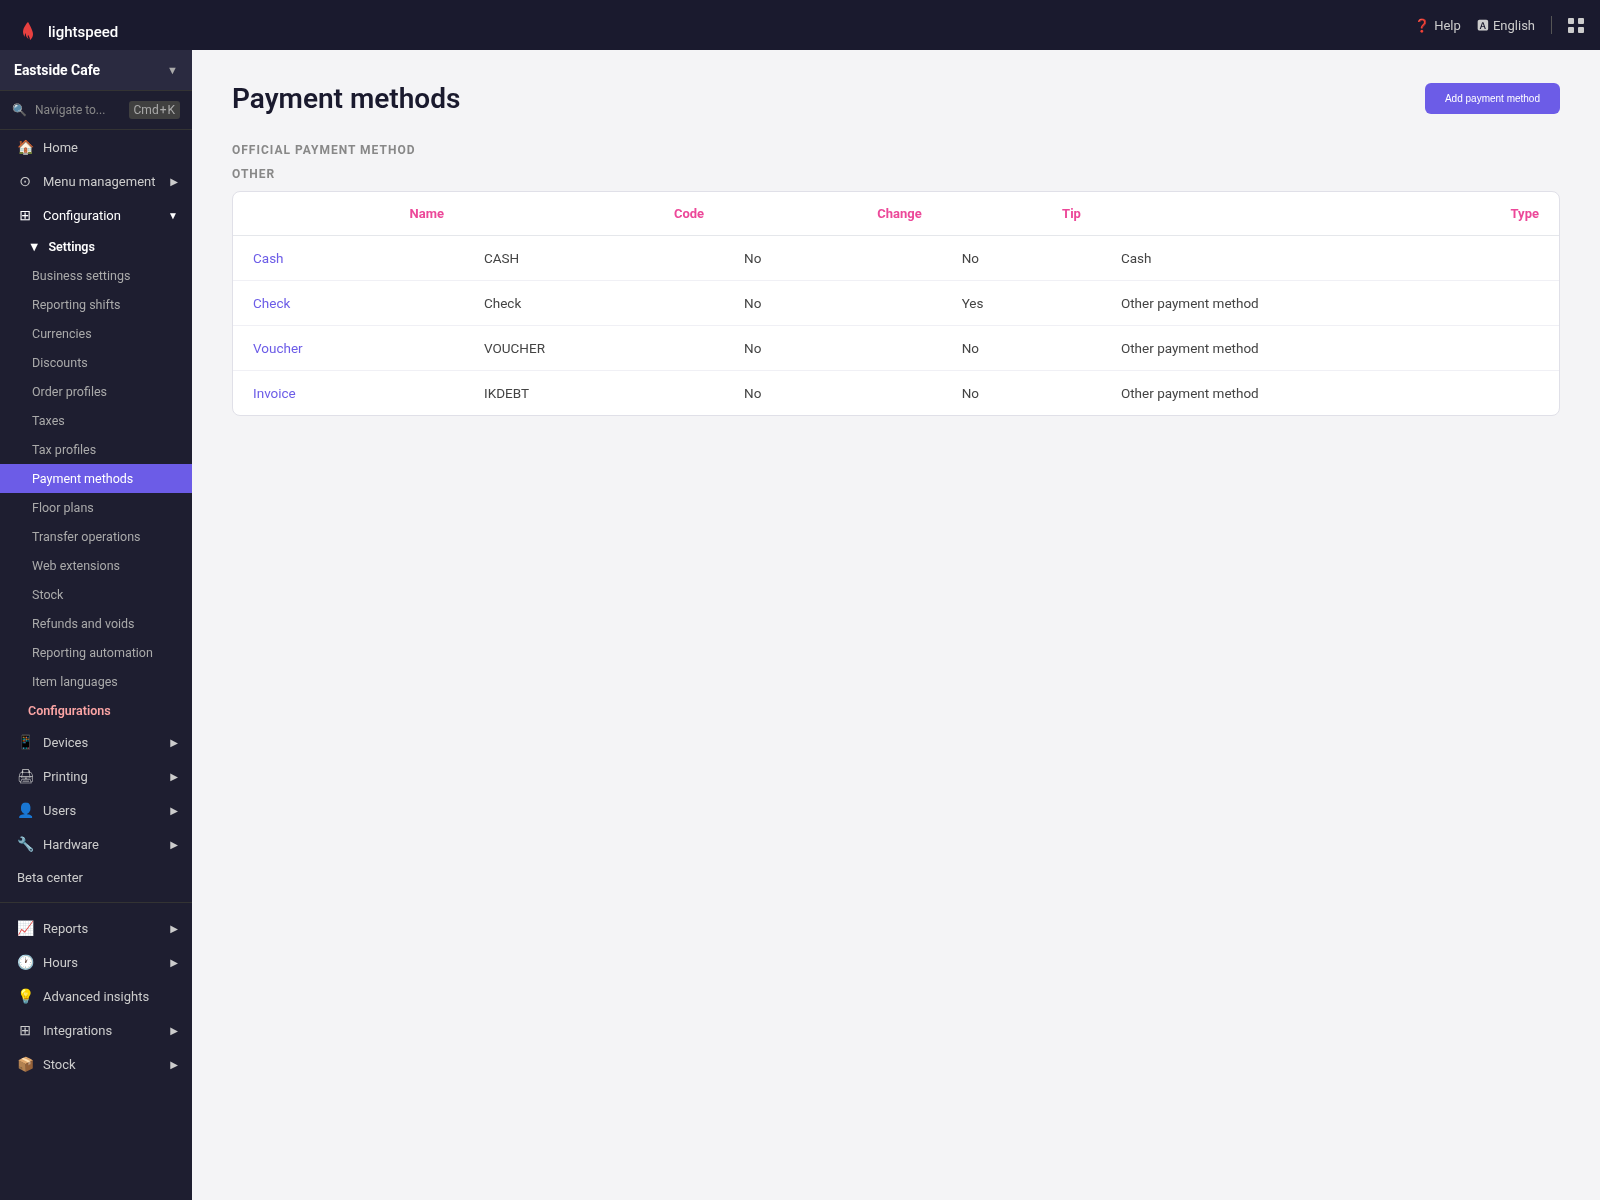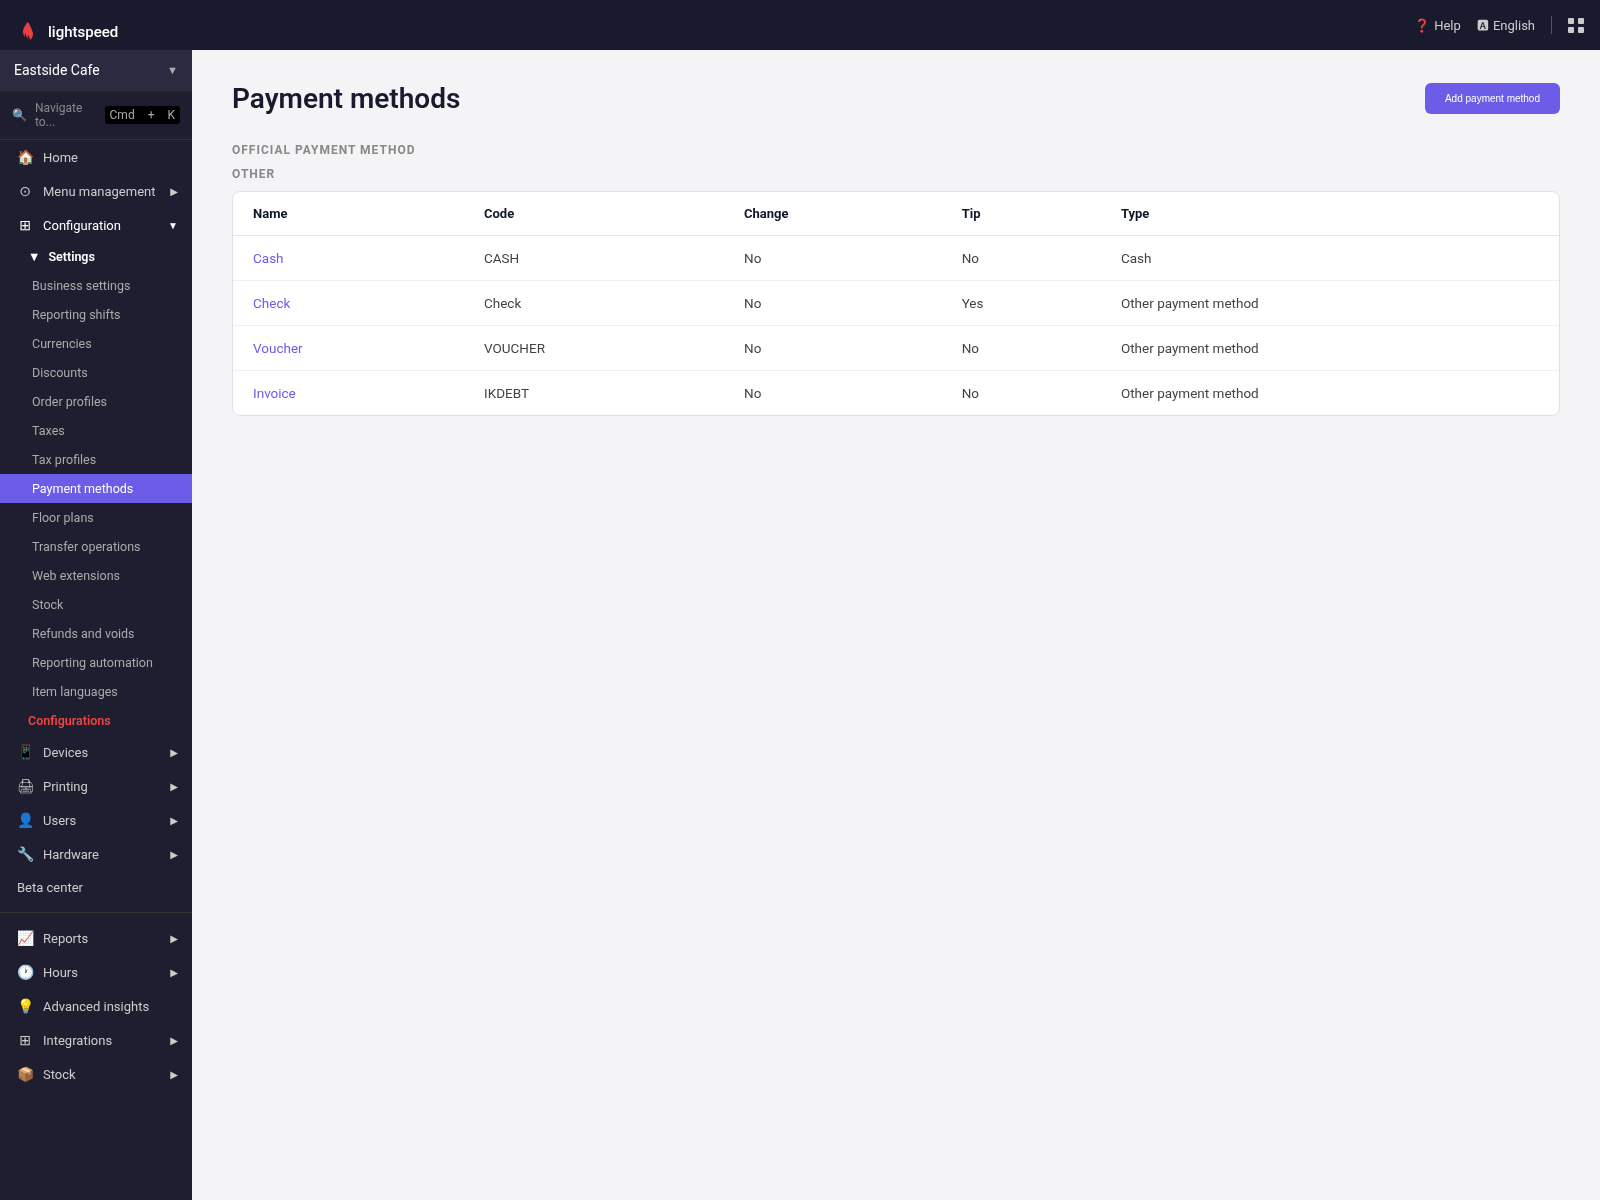--- a/index.html
+++ b/index.html
@@ -58,41 +58,41 @@
     }
     .sidebar-store {
       padding: 12px 14px;
       display: flex;
       align-items: center;
       justify-content: space-between;
       background: #2a2a40;
       cursor: pointer;
       border-bottom: 1px solid #333;
     }
-    .sidebar-store-name { color: white; font-size: 14px; font-weight: 400; }
+    .sidebar-store-name { color: white; font-size: 14px; font-weight: 700; }
     .sidebar-store-arrow { color: #aaa; font-size: 11px; }
 
     .sidebar-search {
       padding: 10px 12px;
       display: flex;
       align-items: center;
       gap: 8px;
       border-bottom: 1px solid #333;
       color: #888;
       cursor: pointer;
     }
     .sidebar-search span { font-size: 12px; }
     .search-shortcut {
       margin-left: auto;
       font-size: 10px;
-      background: #000000;
+      background: #404040;
       color: #aaa;
       padding: 2px 5px;
       border-radius: 3px;
-      display: flex; gap: 13px;
+      display: flex; gap: 1px;
     }
 
     .sidebar-nav-item {
       padding: 9px 14px;
       display: flex;
       align-items: center;
       gap: 10px;
       cursor: pointer;
       color: #ccc;
       border-left: 3px solid transparent;
@@ -202,24 +202,24 @@
     }
 
     
     .table-container { padding: 0; }
     table {
       width: 100%;
       border-collapse: collapse;
     }
     thead th {
       padding: 14px 20px;
-      text-align: left;
+      text-align: right;
       font-size: 13px;
       font-weight: 700;
-      color: #0f172a;
+      color: #ec4899;
       border-bottom: 1.5px solid #e5e7eb;
     }
     tbody tr {
       border-bottom: 1px solid #f0f0f5;
     }
     tbody tr:last-child { border-bottom: none; }
     tbody td {
       padding: 14px 20px;
       font-size: 13.5px;
       color: #444;
@@ -309,21 +309,21 @@
     <div class="sidebar-section-item">Tax profiles</div>
     <div class="sidebar-section-item active">Payment methods</div>
     <div class="sidebar-section-item">Floor plans</div>
     <div class="sidebar-section-item">Transfer operations</div>
     <div class="sidebar-section-item">Web extensions</div>
     <div class="sidebar-section-item">Stock</div>
     <div class="sidebar-section-item">Refunds and voids</div>
     <div class="sidebar-section-item">Reporting automation</div>
     <div class="sidebar-section-item">Item languages</div>
 
-    <div class="sidebar-sub-group" style="color:#ef4444; padding-left:28px;">Configurations</div>
+    <div class="sidebar-sub-group" style="color:#fca5a5; padding-left:28px;">Configurations</div>
 
     <div class="sidebar-nav-item">
       <span class="icon">📱</span>
       <span>Devices</span>
       <span class="arrow">▶</span>
     </div>
     <div class="sidebar-nav-item">
       <span class="icon">🖨</span>
       <span>Printing</span>
       <span class="arrow">▶</span>

